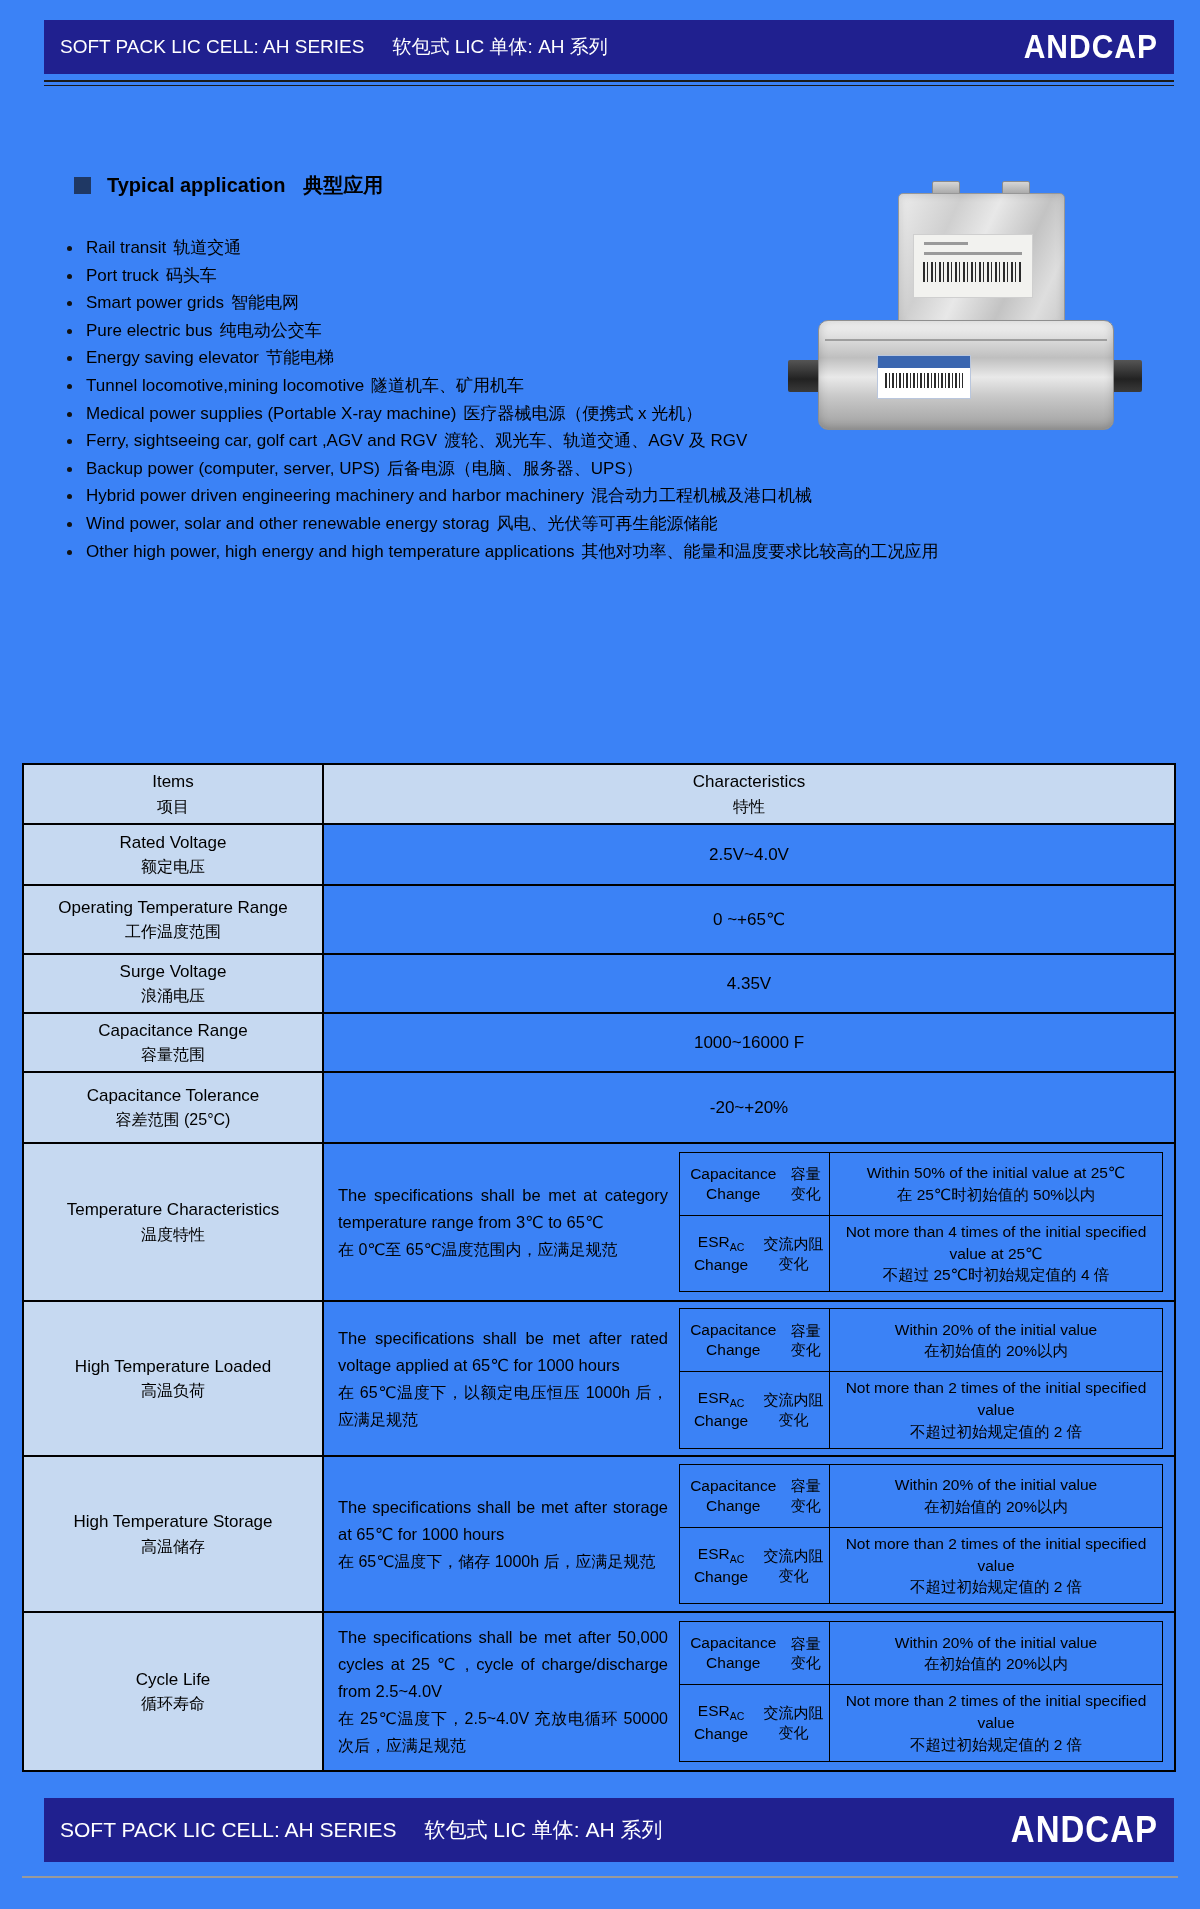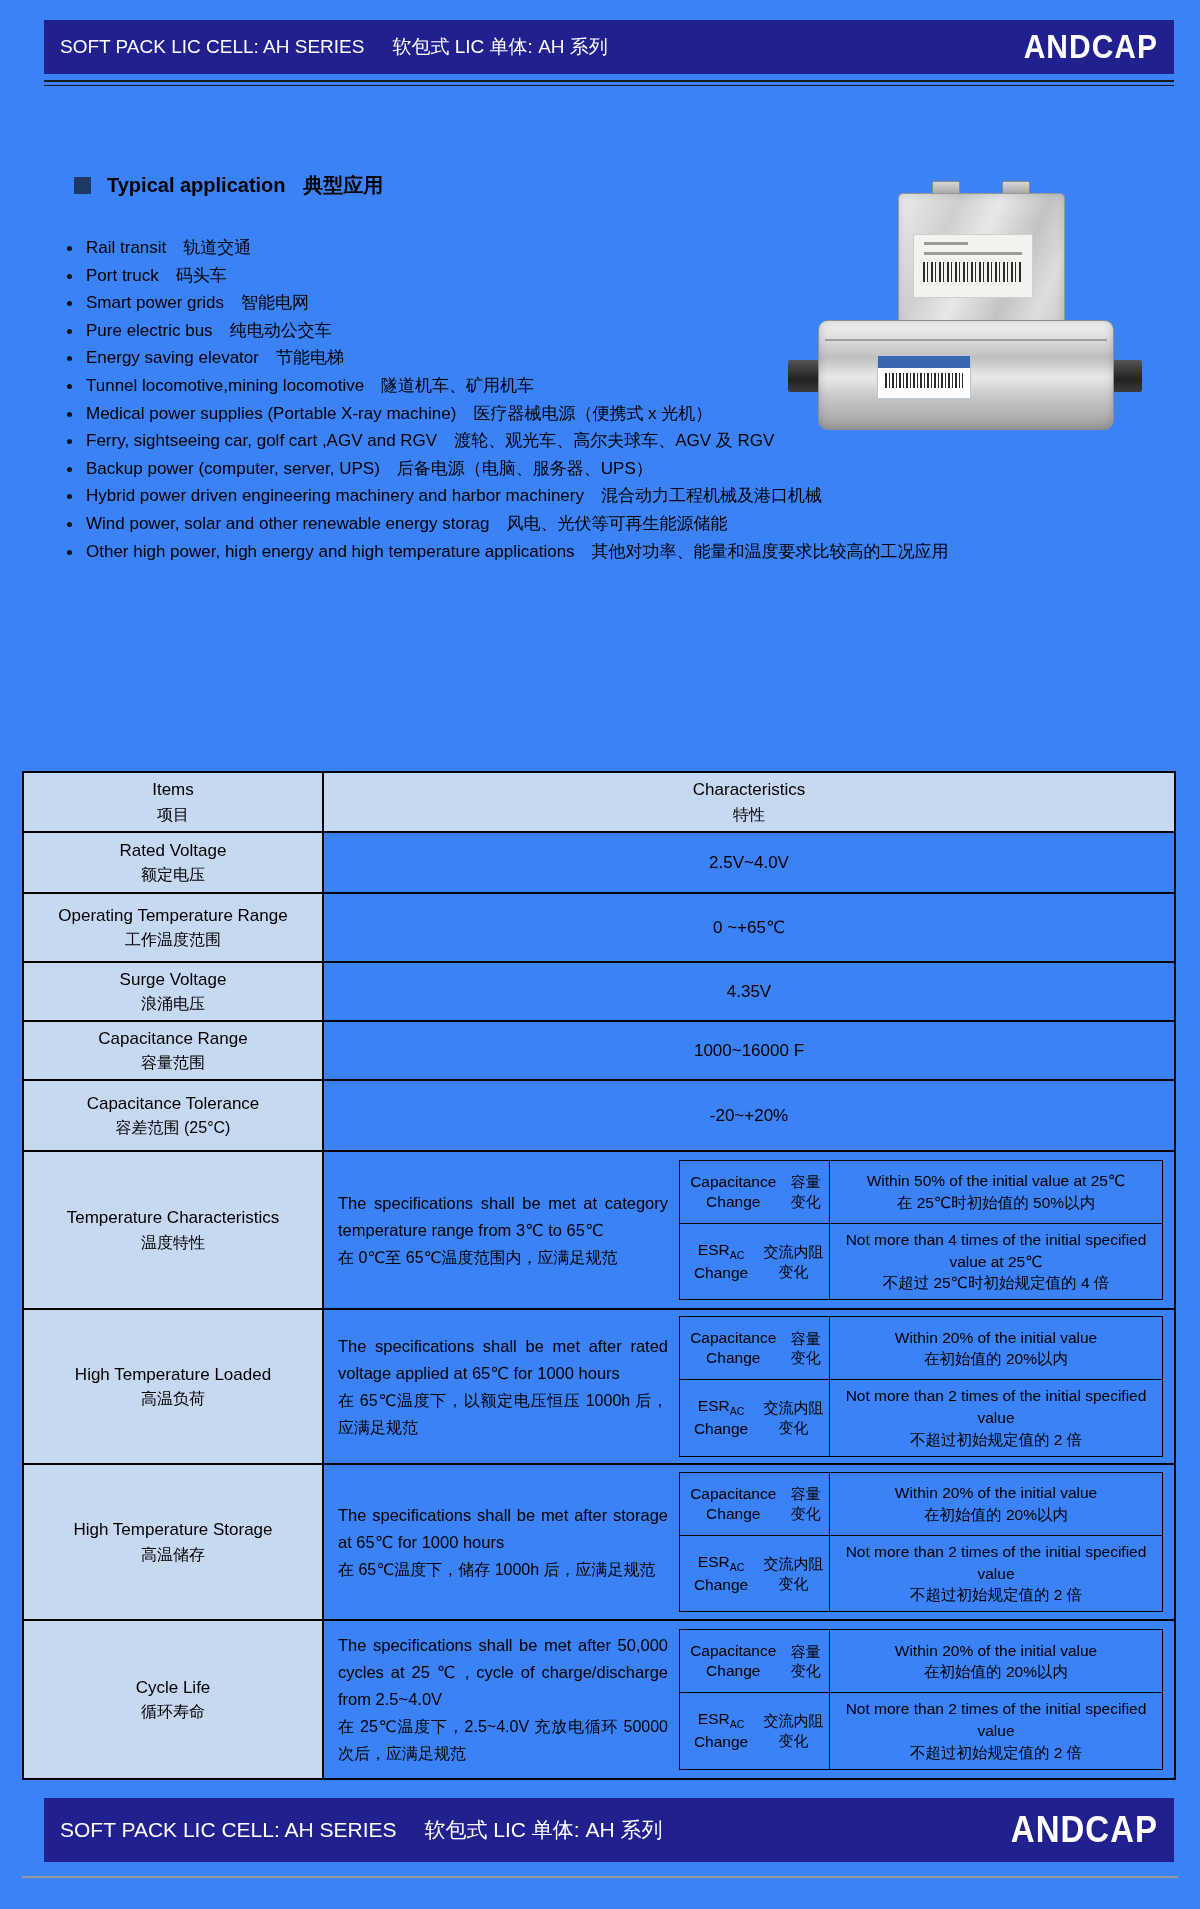--- a/index.html
+++ b/index.html
@@ -33,21 +33,21 @@
   
   .section-heading{position:absolute;left:74px;top:172px;display:flex;align-items:center;}
   .heading-square{width:17px;height:17px;background:#1F3864;margin-right:16px;flex:0 0 auto;}
   .heading-text{font-size:20px;font-weight:bold;}
   .heading-text .cn{margin-left:12px;}
 
   
   .apps{position:absolute;left:62px;top:234px;width:950px;margin:0;padding:0;list-style:none;}
   .apps li{position:relative;padding-left:24px;font-size:17px;line-height:27.6px;white-space:nowrap;}
   .apps li::before{content:"";position:absolute;left:5px;top:12px;width:5px;height:5px;border-radius:50%;background:#111;}
-  .apps .cn{margin-left:17px;}
+  .apps .cn{margin-left:7px;}
 
   
   .photo-a{position:absolute;left:898px;top:180px;width:168px;height:148px;}
   .pa-tab{position:absolute;top:1px;width:26px;height:14px;border:1px solid #8b8b8b;border-radius:2px;
     background:linear-gradient(#d6d6d6,#9f9f9f);}
   .pa-tab1{left:34px;}
   .pa-tab2{left:104px;}
   .pa-body{position:absolute;left:0;top:13px;width:165px;height:133px;border:1px solid #979797;border-radius:5px;
     background:linear-gradient(115deg,#ececec 0%,#cfcfcf 28%,#e8e8e8 46%,#c3c3c3 68%,#dedede 85%,#c9c9c9 100%);
     box-shadow:inset 0 0 8px rgba(0,0,0,.15);}
@@ -64,21 +64,21 @@
   .pb-body{position:absolute;left:30px;top:2px;width:294px;height:108px;border:1px solid #8f8f8f;border-radius:10px;
     background:linear-gradient(180deg,#f5f5f5 0%,#dadada 18%,#bfbfbf 34%,#e9e9e9 52%,#c8c8c8 70%,#b0b0b0 88%,#9d9d9d 100%);
     box-shadow:inset 0 0 10px rgba(0,0,0,.18);}
   .pb-seam{position:absolute;left:6px;right:6px;top:18px;height:2px;background:#8a8a8a;opacity:.75;}
   .pb-label{position:absolute;left:58px;top:34px;width:92px;height:42px;background:#fff;border:1px solid #b9c6dd;}
   .pb-label-strip{height:12px;background:#3a66b0;}
   .pb-barcode{height:15px;margin:5px 7px 0 7px;
     background:repeating-linear-gradient(90deg,#2b2b2b 0 2px,transparent 2px 4px,#2b2b2b 4px 5px,transparent 5px 7px);}
 
   
-  .spec-table{position:absolute;left:22px;top:763px;width:1154px;border:2px solid #000;box-sizing:border-box;margin-top:8px;}
+  .spec-table{position:absolute;left:22px;top:763px;width:1154px;border:2px solid #000;box-sizing:border-box;}
   .t-row{display:flex;}
   .t-row + .t-row{border-top:2px solid #000;}
   .t-left{
     width:300px;flex:0 0 300px;background:#C6D9F1;border-right:2px solid #000;
     display:flex;flex-direction:column;justify-content:center;align-items:center;text-align:center;
     line-height:1.5;box-sizing:border-box;padding:2px 6px;
   }
   .t-left .en{font-size:17px;}
   .t-left .cn{font-size:16px;}
   .t-right{flex:1;display:flex;align-items:center;box-sizing:border-box;}
@@ -143,21 +143,21 @@
   </div>
 
   <ul class="apps">
     <li><span>Rail transit</span><span class="cn">轨道交通</span></li>
     <li><span>Port truck</span><span class="cn">码头车</span></li>
     <li><span>Smart power grids</span><span class="cn">智能电网</span></li>
     <li><span>Pure electric bus</span><span class="cn">纯电动公交车</span></li>
     <li><span>Energy saving elevator</span><span class="cn">节能电梯</span></li>
     <li><span>Tunnel locomotive,mining locomotive</span><span class="cn">隧道机车、矿用机车</span></li>
     <li><span>Medical power supplies (Portable X-ray machine)</span><span class="cn">医疗器械电源（便携式 x 光机）</span></li>
-    <li><span>Ferry, sightseeing car, golf cart ,AGV and RGV</span><span class="cn">渡轮、观光车、高尔夫球车、AGV 及 RGV</span></li>
+    <li><span>Ferry, sightseeing car, golf cart ,AGV and RGV</span><span class="cn">渡轮、观光车、轨道交通、AGV 及 RGV</span></li>
     <li><span>Backup power (computer, server, UPS)</span><span class="cn">后备电源（电脑、服务器、UPS）</span></li>
     <li><span>Hybrid power driven engineering machinery and harbor machinery</span><span class="cn">混合动力工程机械及港口机械</span></li>
     <li><span>Wind power, solar and other renewable energy storag</span><span class="cn">风电、光伏等可再生能源储能</span></li>
     <li><span>Other high power, high energy and high temperature applications</span><span class="cn">其他对功率、能量和温度要求比较高的工况应用</span></li>
   </ul>
 
   <div class="photo-a">
     <div class="pa-tab pa-tab1"></div>
     <div class="pa-tab pa-tab2"></div>
     <div class="pa-body">

